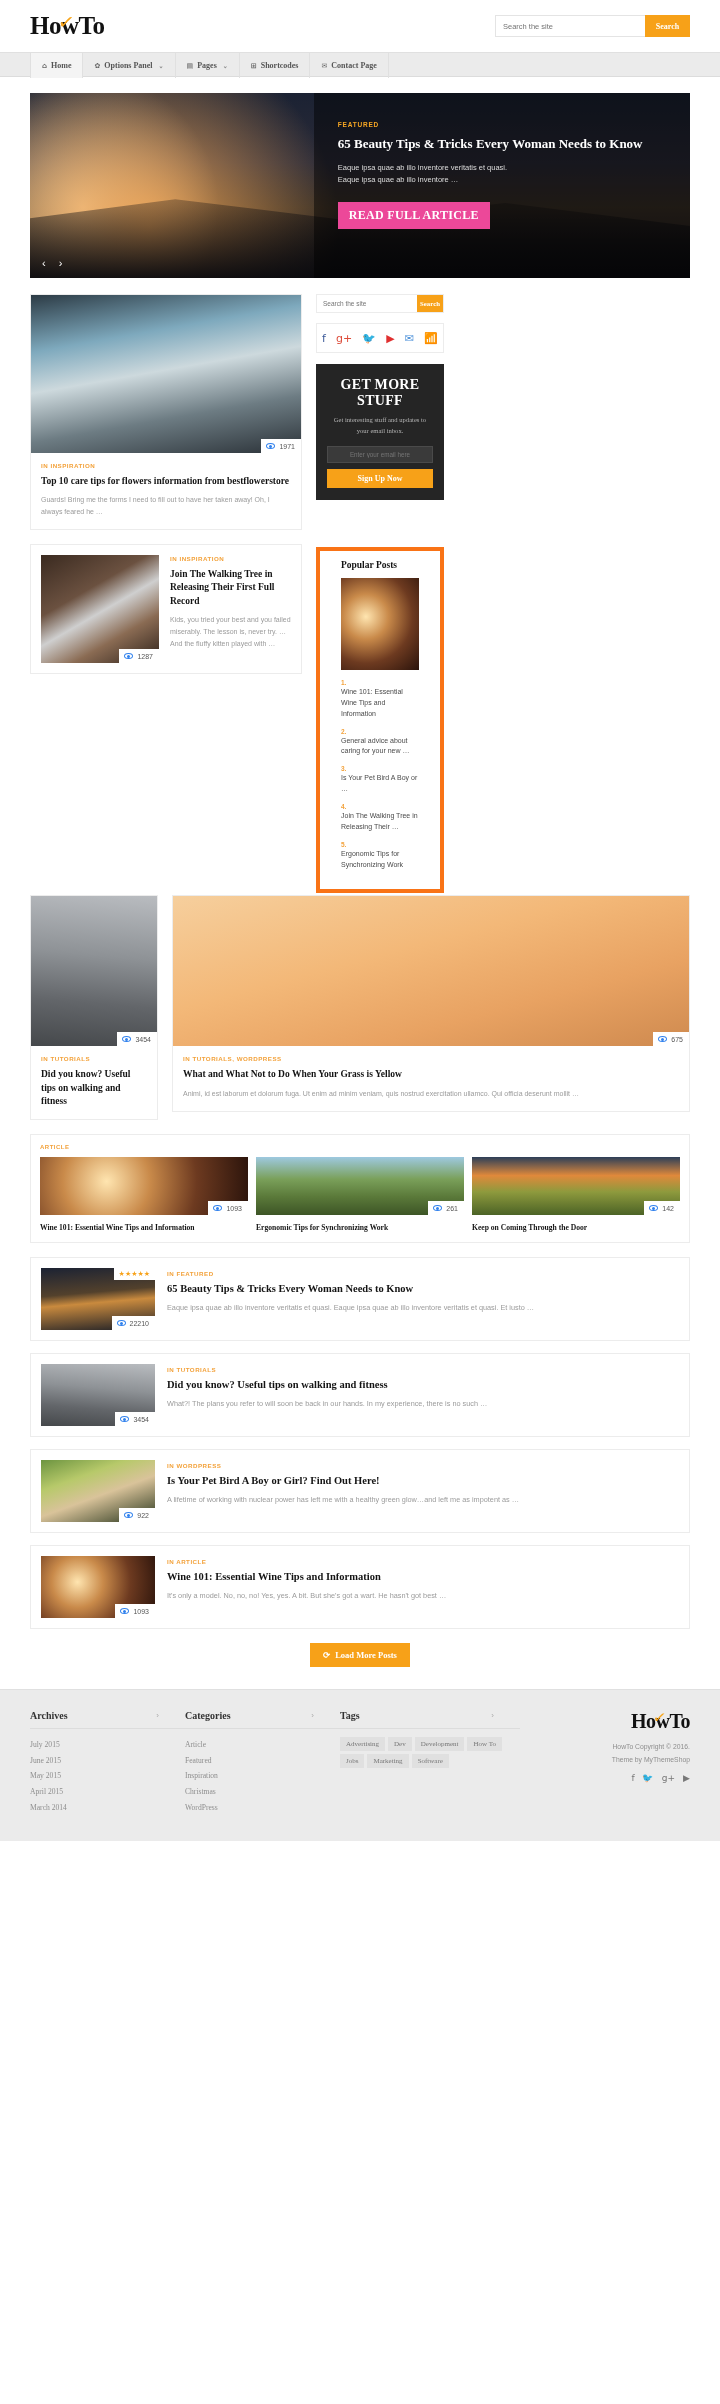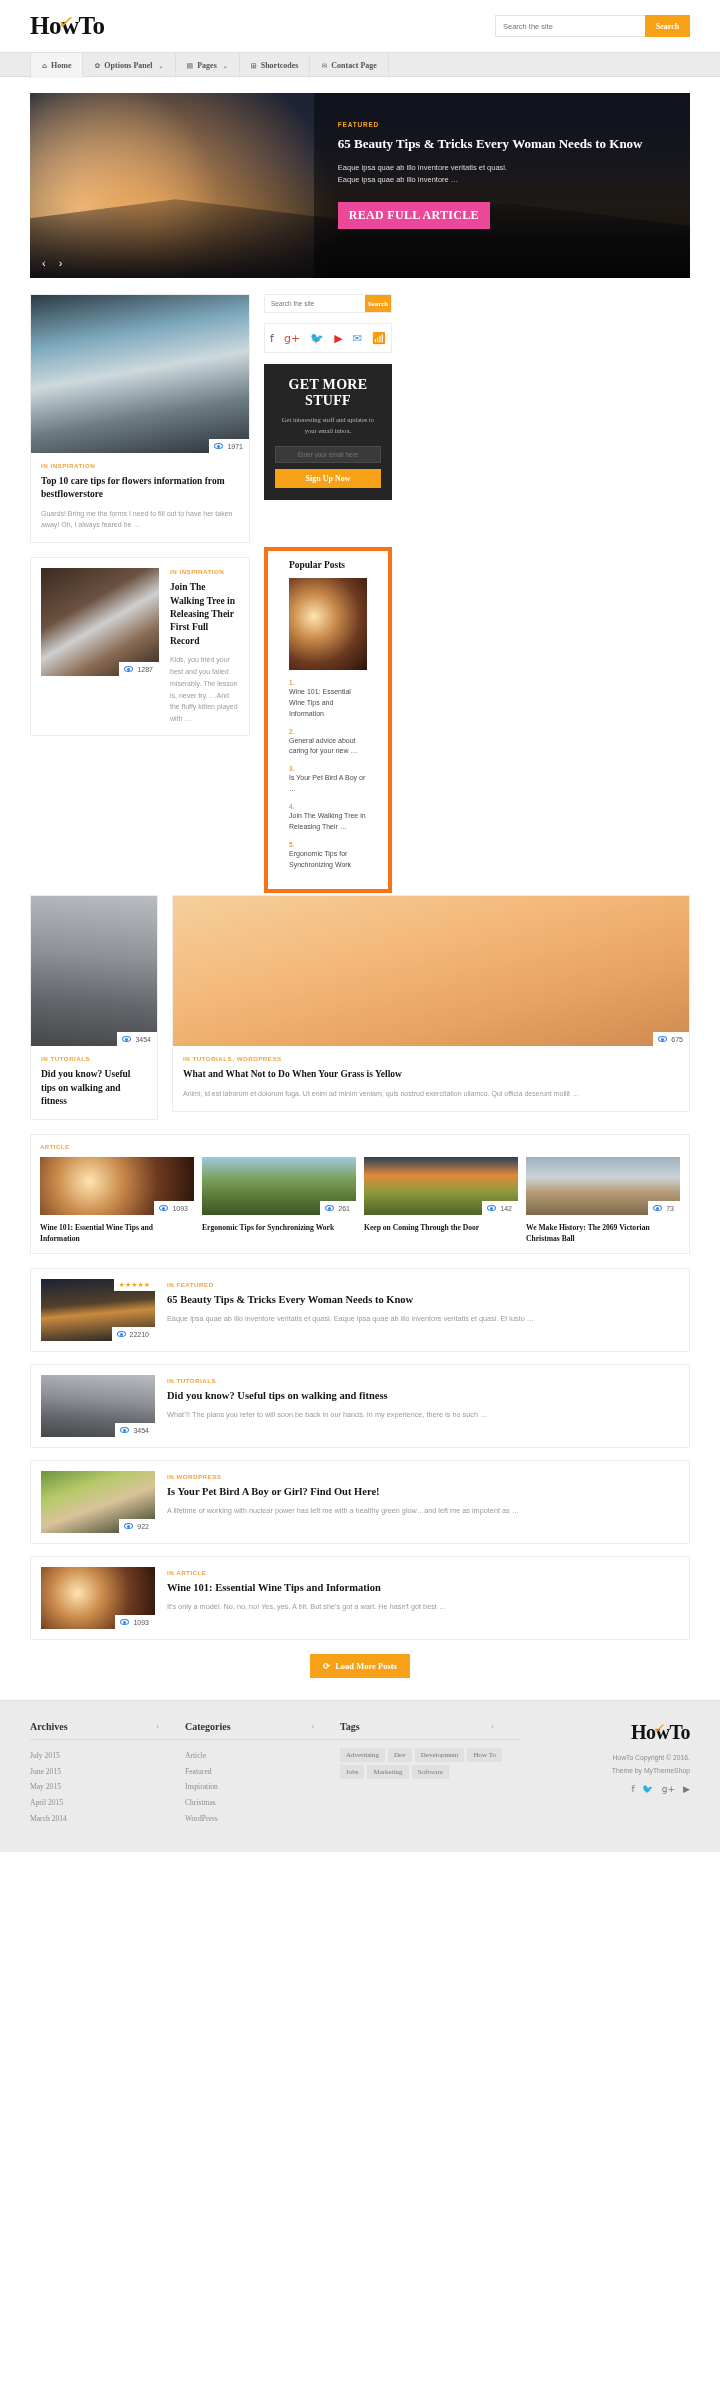--- a/index.html
+++ b/index.html
@@ -56,21 +56,21 @@
   .hero-text { position:absolute; right:0; top:0; bottom:0; width:57%; padding:28px 22px 0 24px; }
   .hero-kicker { color:#f6a623; font-size:6.5px; font-weight:bold; letter-spacing:.8px; font-family:"Liberation Sans",sans-serif; }
   .hero-title { color:#fff; font-family:"Liberation Serif",serif; font-weight:bold; font-size:13px; line-height:1.35; margin-top:7px; }
   .hero-desc { color:#dcdcdc; font-size:7.5px; line-height:1.65; margin-top:9px; max-width:185px; }
   .hero-btn { display:inline-block; margin-top:16px; background:#ec4899; color:#fff; font-family:"Liberation Serif",serif;
     font-weight:bold; font-size:12px; padding:6px 11px; letter-spacing:.3px; cursor:pointer; }
   .hero-nav { position:absolute; left:12px; bottom:9px; display:flex; gap:13px; color:#fff; font-size:11px; cursor:pointer; }
 
   
   .content { display:flex; gap:14px; margin-top:16px; align-items:flex-start; }
-  .main-col { width:220px; }
+  .main-col { width:272px; }
   .side-col { width:128px; }
 
   .card { background:#fff; border:1px solid #ececec; margin-bottom:14px; }
   .thumb { position:relative; width:100%; overflow:hidden; }
   .views {
     position:absolute; right:0; bottom:0; background:#fff; color:#555; font-size:7px;
     padding:2.5px 6px 2.5px 5px; display:flex; align-items:center; gap:4px; font-family:"Liberation Sans",sans-serif;
   }
   .eye { width:9px;height:9px; display:inline-block; position:relative; }
   .eye:before{content:"";position:absolute;inset:1.5px 0;border:1.3px solid #2f80ed;border-radius:50% 50%;background:#fff;}
@@ -350,29 +350,20 @@
         </div>
         <div class="g-item">
           <div class="g-thumb ph-sunset">
             <div class="views">
               <span class="eye"></span>
               <span>142</span>
             </div>
           </div>
           <div class="g-title">Keep on Coming Through the Door</div>
         </div>
-        <div class="g-item">
-          <div class="g-thumb ph-castle">
-            <div class="views">
-              <span class="eye"></span>
-              <span>73</span>
-            </div>
-          </div>
-          <div class="g-title">We Make History: The 2069 Victorian Christmas Ball</div>
-        </div>
       </div>
   </div>
 
   <div id="list-posts">
       <div class="lp">
         <div class="lp-thumb ph-night">
           <div class="stars">★★★★★</div>
           <div class="views">
             <span class="eye"></span>
             <span>22210</span>

